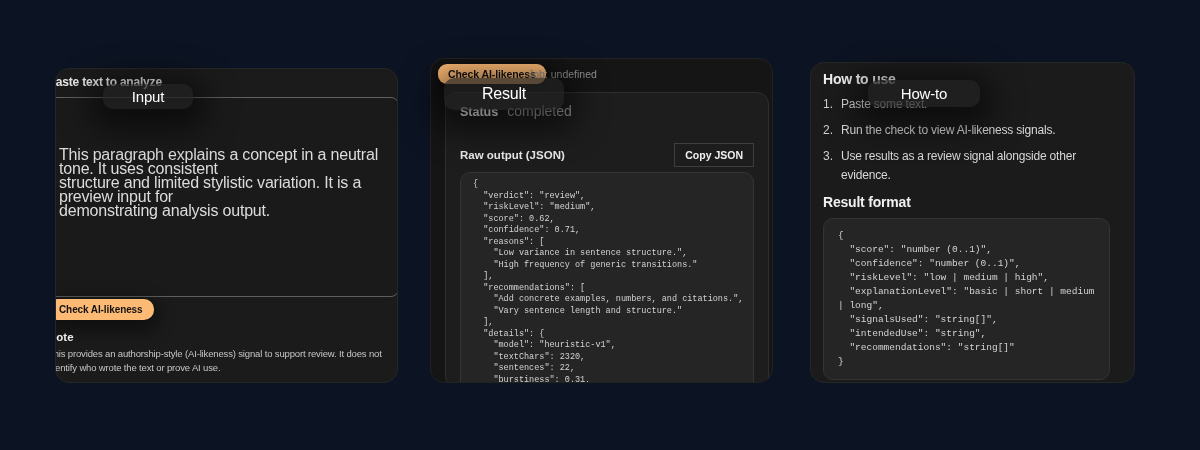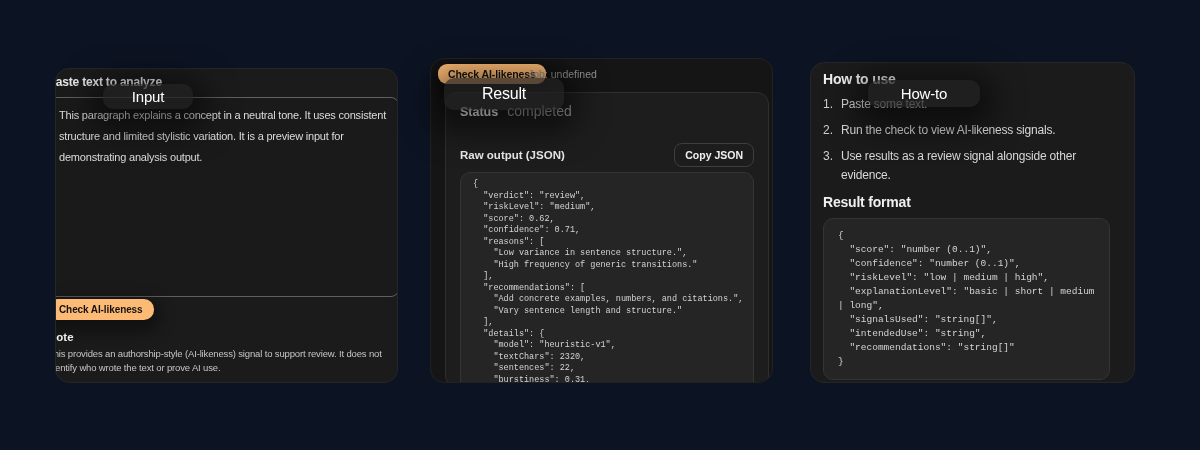--- a/index.html
+++ b/index.html
@@ -26,22 +26,22 @@
     font-size:12px; font-weight:700; color:#e8e8e8; letter-spacing:-0.2px;
     white-space:nowrap;
   }
   .fake-textarea {
     position:absolute; left:-10px; right:-2px; top:28px; height:200px;
     border:1.5px solid #5f5f5f; border-radius:8px;
     padding:7px 12px 0 12px;
     background:#1a1a1a;
   }
   .fake-textarea .value {
-    font-size:11px; line-height:21px; letter-spacing:-0.2px;
-    color:#dcdcdc; white-space:pre-line;
+    font-size:16px; line-height:14px; letter-spacing:-0.2px;
+    color:#dcdcdc; white-space:pre-line;margin-top:43px;
   }
   .btn-white {
     background:#fdba74; color:#121212;
     border:none; border-radius:10px;
     font-family:"Liberation Sans", sans-serif;
     font-weight:700; font-size:10px; letter-spacing:-0.1px;
     padding:5px 11px; white-space:nowrap;
     box-shadow:0 6px 16px 6px rgba(0,0,0,0.40);
     cursor:pointer;
   }
@@ -69,21 +69,21 @@
     background:#1d1d1d; border:1px solid #2f2f2f; border-radius:12px;
     padding:10px 14px 0 14px;
   }
   .status-row { display:flex; align-items:baseline; gap:9px; height:15px; margin-bottom:26px; }
   .status-label { font-size:12.5px; font-weight:700; color:#ececec; }
   .status-value { font-size:14px; color:#9a9a9a; }
   .raw-row { display:flex; align-items:center; justify-content:space-between; height:22px; margin-bottom:6px; }
   .raw-label { font-size:11.5px; font-weight:700; color:#e8e8e8; }
   .btn-ghost {
     background:#1d1d1d; color:#f0f0f0;
-    border:1px solid #3e3e3e; border-radius:8px;
+    border:1px solid #3e3e3e; border-radius:0;
     font-family:"Liberation Sans", sans-serif;
     font-weight:700; font-size:10.5px;
     padding:5px 10px; white-space:nowrap; cursor:pointer;margin-left:32px;
   }
   .code-block {
     background:#252525; border:1px solid #343434; border-radius:10px;
     overflow:hidden;
   }
   #raw-json-block { height:236px; padding:6px 12px; }
   #raw-json-block pre {

